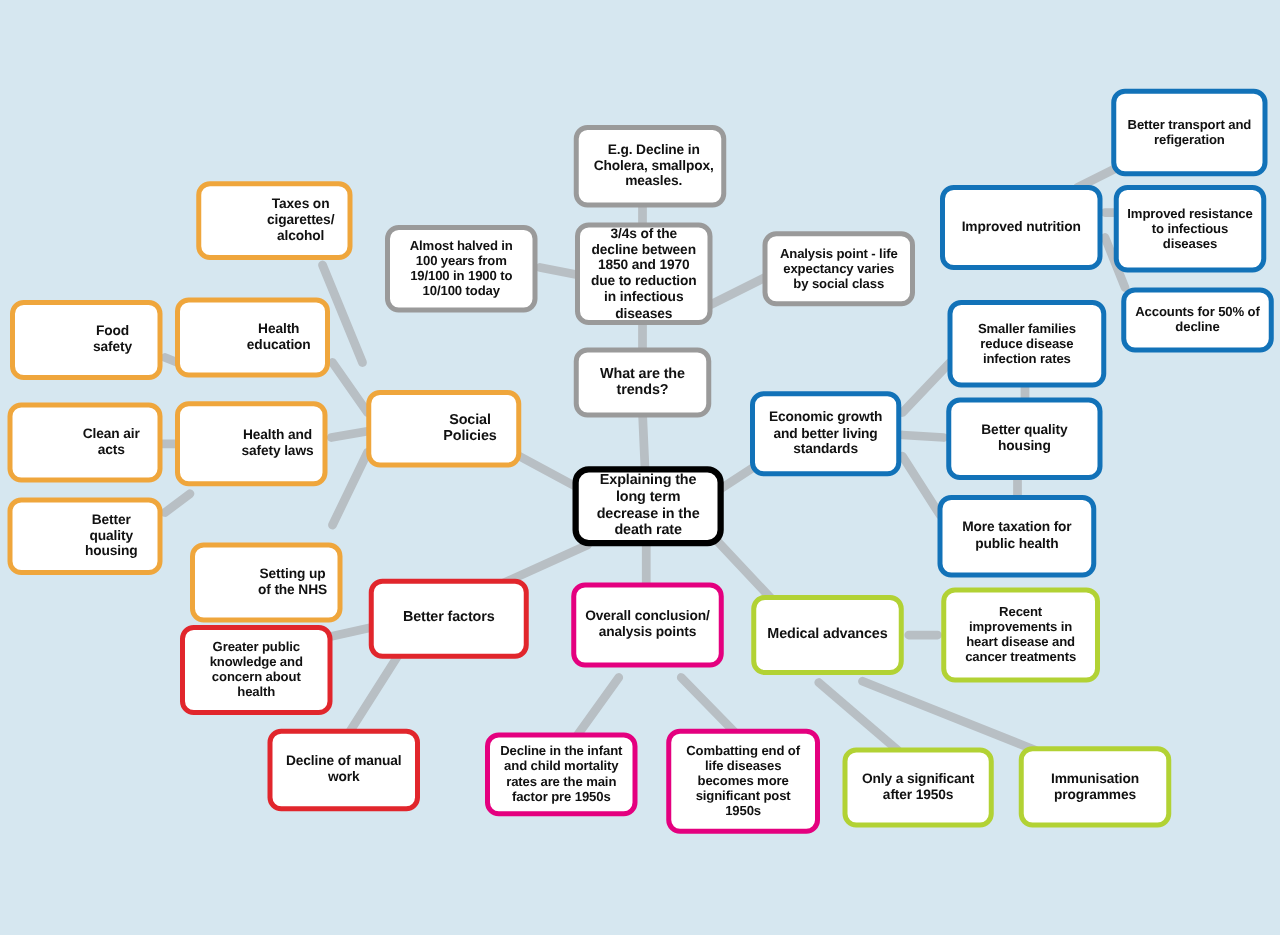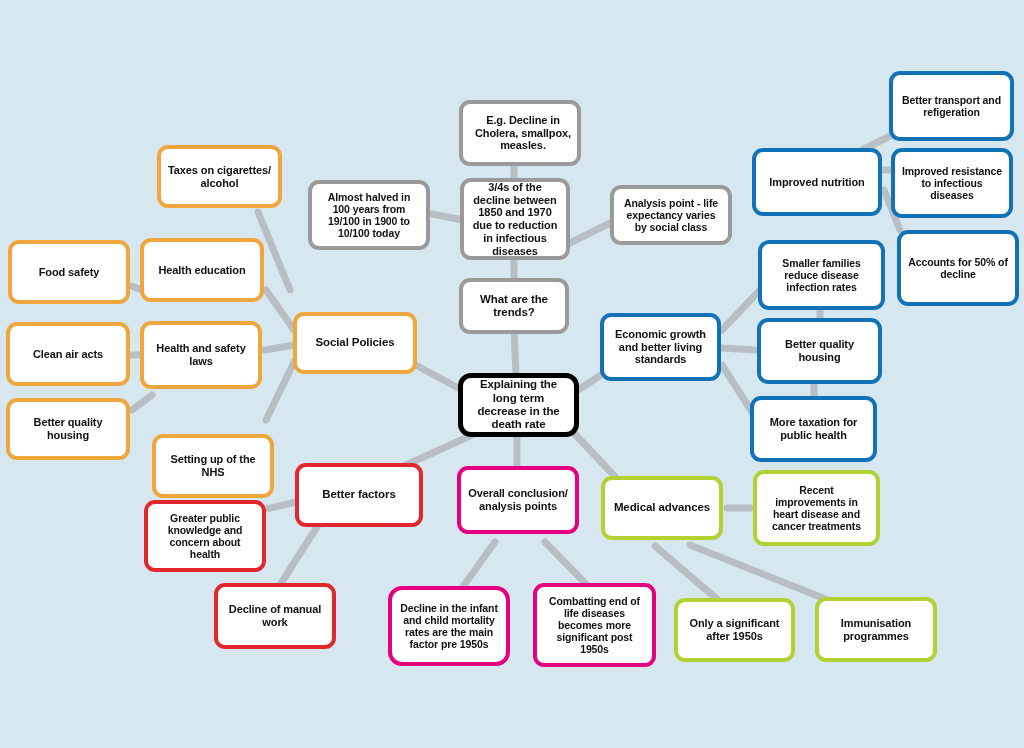--- a/index.html
+++ b/index.html
@@ -50,21 +50,21 @@
     white-space: pre-line;
   }
   .n-center {
     border-color: #000000;
     border-width: 5px;
     border-radius: 13px;
     z-index: 8;
   }
   .n-grey   { border-color: #9a9a9a; }
   .n-blue   { border-color: #1272b8; }
-  .n-orange { border-color: #efa63c; }
+  .n-orange { border-color: #efa63c; padding-left: 48px; }
   .n-red    { border-color: #e1262c; }
   .n-pink   { border-color: #e4007f; }
   .n-green  { border-color: #b2d234; }
 </style>
 </head>
 <body>
 
 <div id="canvas">
 
   <svg id="connectors" viewBox="0 0 1024 748" width="1024" height="748">
@@ -144,21 +144,21 @@
   </div>
 
   <div class="node n-blue" style="left:752px; top:148px; width:130px; height:68px; font-size:11px;">
     <span class="label">Improved nutrition</span>
   </div>
 
   <div class="node n-blue" style="left:891px; top:148px; width:122px; height:70px; font-size:10.5px;">
     <span class="label">Improved resistance to infectious diseases</span>
   </div>
 
-  <div class="node n-blue" style="left:897px; top:230px; width:122px; height:76px; font-size:10.5px;">
+  <div class="node n-blue" style="left:897px; top:230px; width:122px; height:52px; font-size:10.5px;">
     <span class="label">Accounts for 50% of decline</span>
   </div>
 
   <div class="node n-blue" style="left:758px; top:240px; width:127px; height:70px; font-size:10.5px;">
     <span class="label">Smaller families reduce disease infection rates</span>
   </div>
 
   <div class="node n-blue" style="left:757px; top:318px; width:125px; height:66px; font-size:11px;">
     <span class="label">Better quality housing</span>
   </div>
@@ -208,21 +208,21 @@
   </div>
 
   <div class="node n-red" style="left:214px; top:583px; width:122px; height:66px; font-size:11px;">
     <span class="label">Decline of manual work</span>
   </div>
 
   <div class="node n-pink" style="left:457px; top:466px; width:122px; height:68px; font-size:11px;">
     <span class="label">Overall conclusion/ analysis points</span>
   </div>
 
-  <div class="node n-pink" style="left:388px; top:586px; width:122px; height:80px; font-size:10.5px;border-radius:14px;">
+  <div class="node n-pink" style="left:388px; top:586px; width:122px; height:67px; font-size:10.5px;">
     <span class="label">Decline in the infant and child mortality rates are the main factor pre 1950s</span>
   </div>
 
   <div class="node n-pink" style="left:533px; top:583px; width:123px; height:84px; font-size:10.5px;">
     <span class="label">Combatting end of life diseases becomes more significant post 1950s</span>
   </div>
 
   <div class="node n-green" style="left:601px; top:476px; width:122px; height:64px; font-size:11.5px;">
     <span class="label">Medical advances</span>
   </div>

